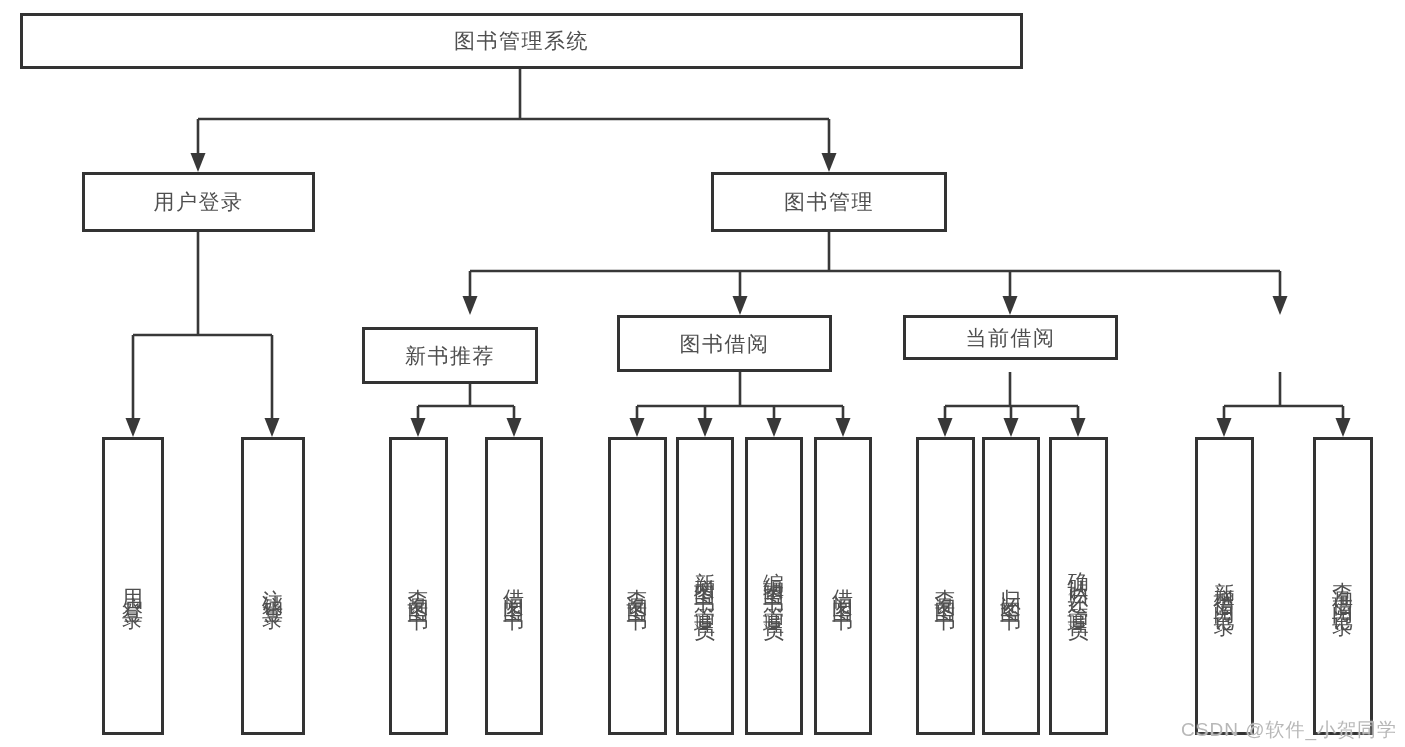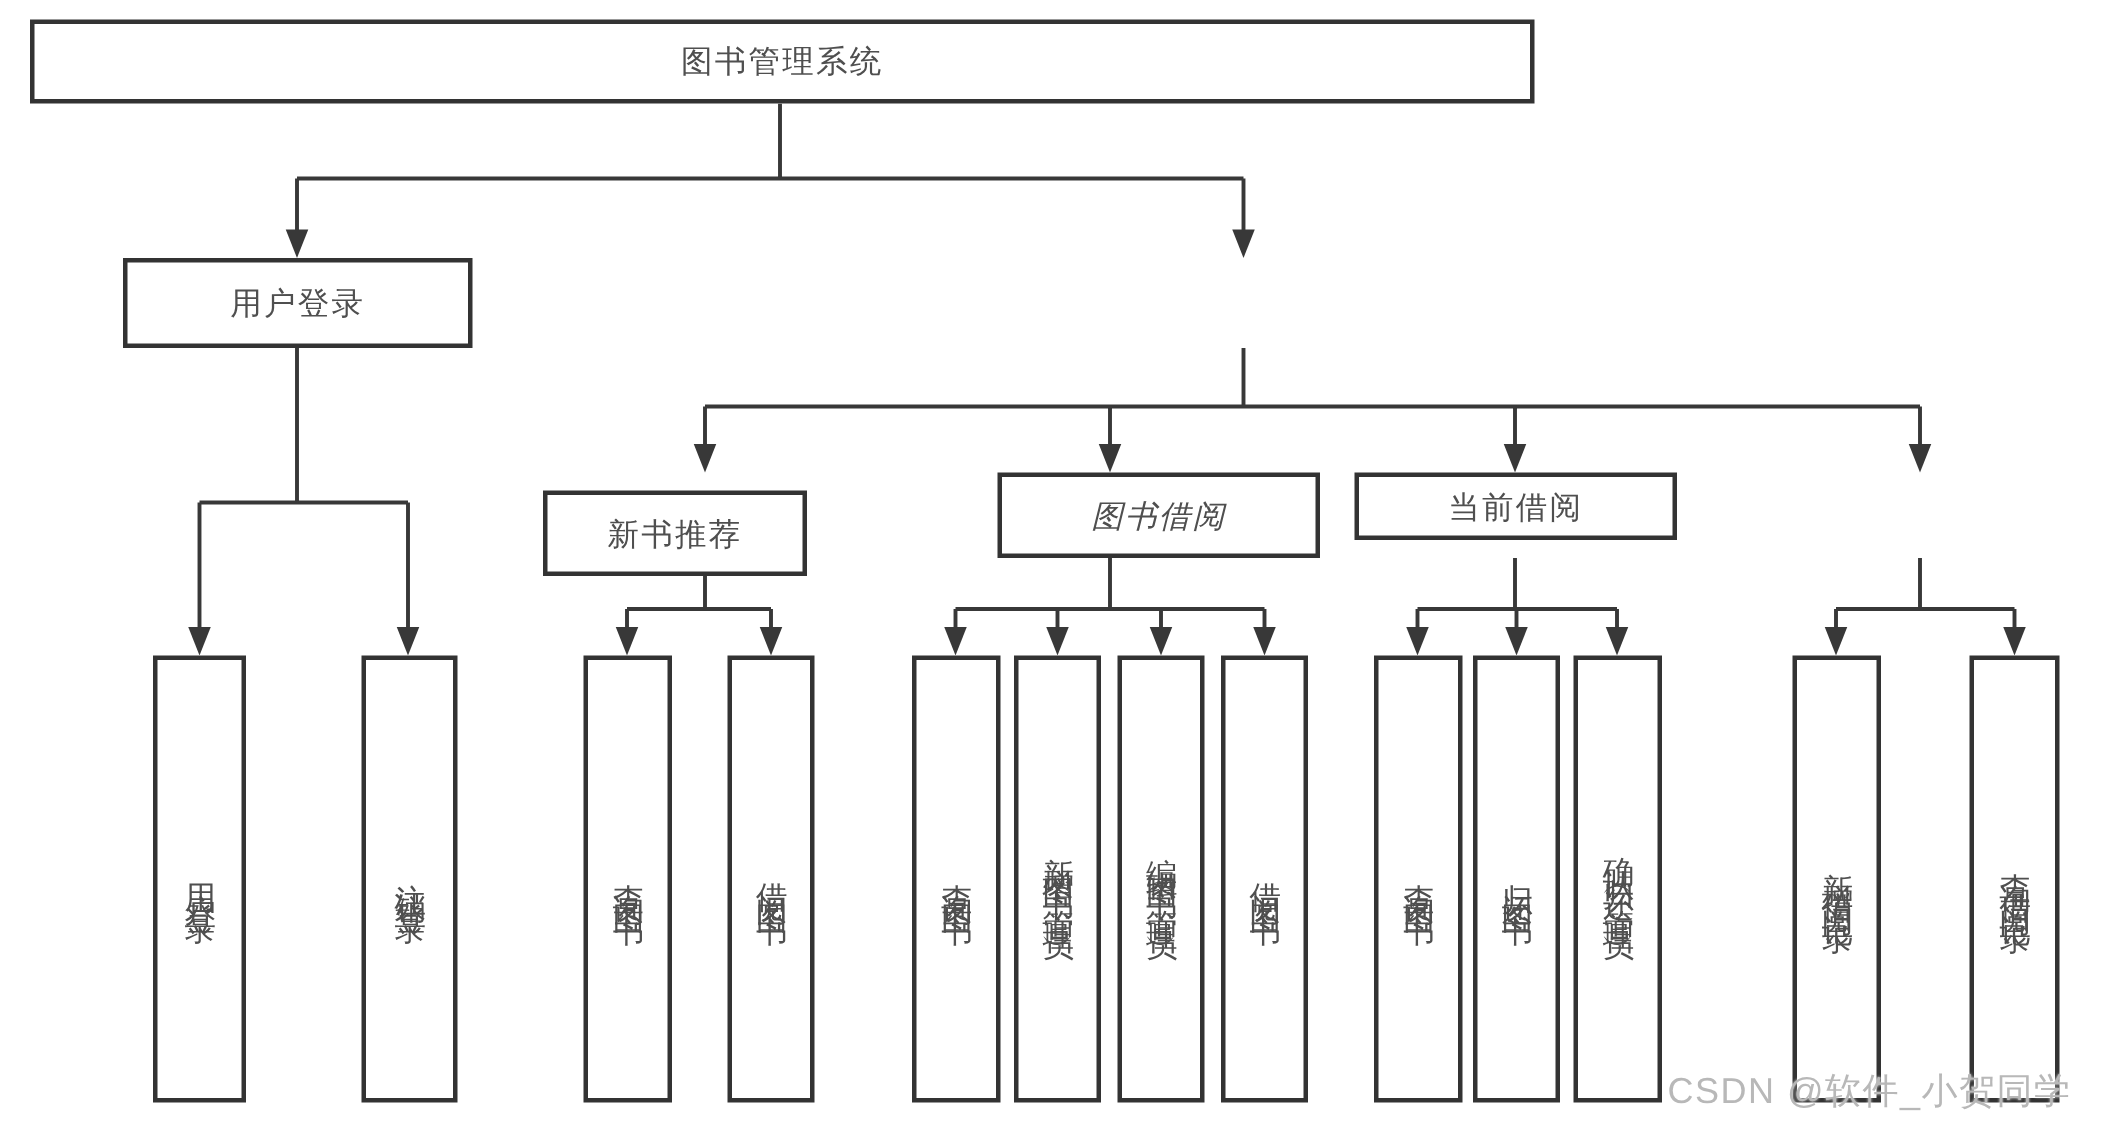--- a/index.html
+++ b/index.html
@@ -32,23 +32,23 @@
     white-space: nowrap;
   }
   .node.v span {
     writing-mode: vertical-rl;
     font-size: 21px;
     letter-spacing: 7px;
     line-height: 1;
   }
   .watermark {
     position: absolute;
-    right: 24px;
+    right: 8px;
     bottom: 4px;
-    font-size: 24px;
+    font-size: 19px;
     color: #b8b8b8;
     letter-spacing: 1px;
     text-shadow: 0 0 2px #ffffff;
     white-space: nowrap;
     margin-top: 17px;
   }
 </style>
 </head>
 <body>
 
@@ -87,25 +87,28 @@
     </g>
   </svg>
 
   <div class="node h" style="left:20px; top:13px; width:1003px; height:56px;">
     <span>图书管理系统</span>
   </div>
 
   <div class="node h" style="left:82px; top:172px; width:233px; height:60px;">
     <span>用户登录</span>
   </div>
+  <div class="node h" style="left:711px; top:172px; width:236px; height:60px;">
+    <span>图书管理</span>
+  </div>
 
   <div class="node h" style="left:362px; top:315px; width:176px; height:57px;margin-top:12px;">
     <span>新书推荐</span>
   </div>
-  <div class="node h" style="left:665px; top:315px; width:215px; height:57px;font-style:italic;">
+  <div class="node h" style="left:617px; top:315px; width:215px; height:57px;">
     <span>图书借阅</span>
   </div>
   <div class="node h" style="left:903px; top:315px; width:215px; height:45px;">
     <span>当前借阅</span>
   </div>
 
   <div class="node v" style="left:102px; top:437px; width:62px; height:298px;">
     <span>用户登录</span>
   </div>
   <div class="node v" style="left:241px; top:437px; width:64px; height:298px;">

